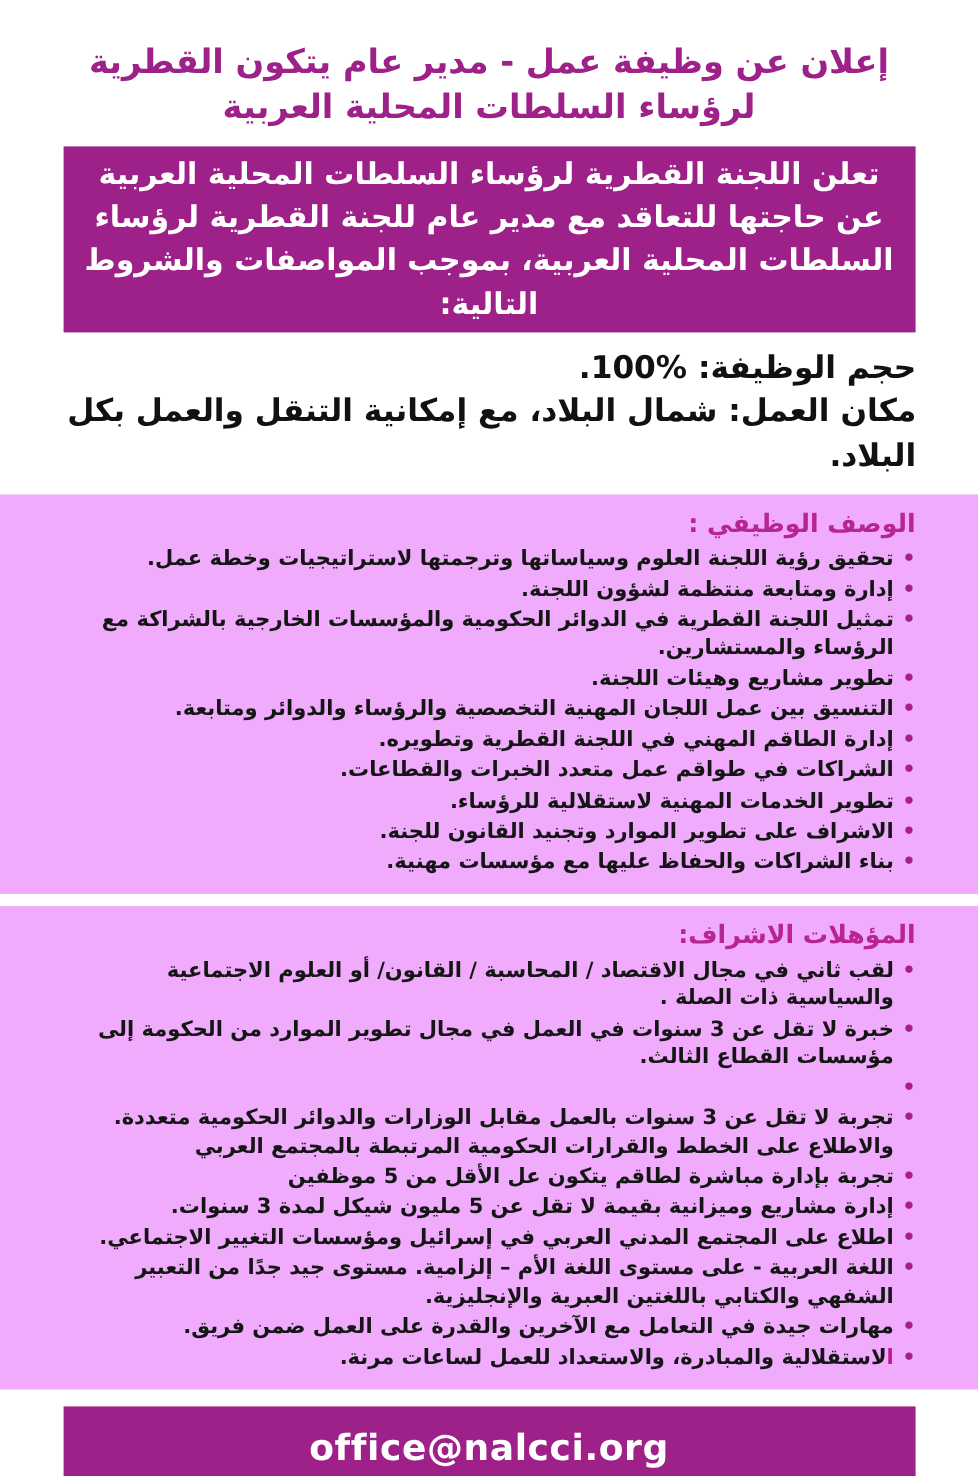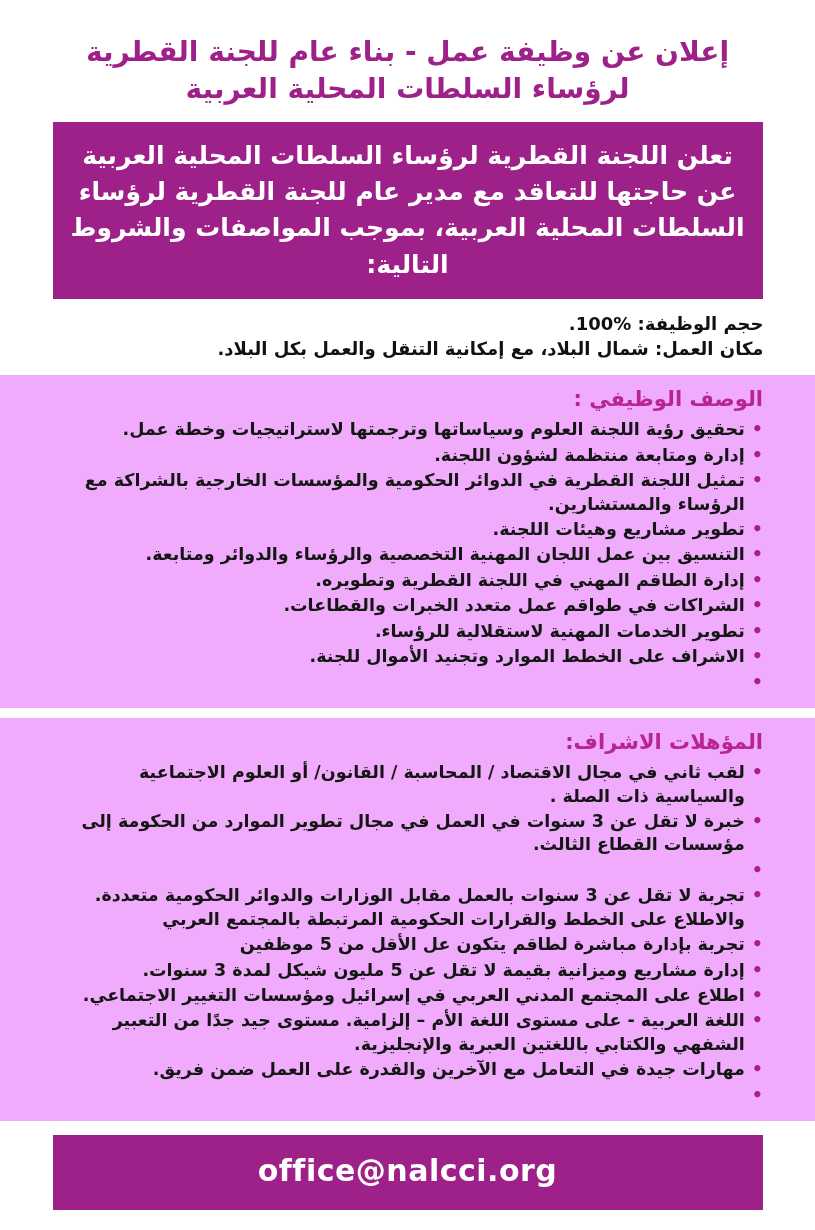--- a/index.html
+++ b/index.html
@@ -31,29 +31,29 @@
   }
   .intro-block {
     width: 710px;
     margin: 14px auto 0;
     background: #9e2089;
     color: #ffffff;
     font-weight: bold;
     font-size: 25px;
     line-height: 1.45;
     text-align: center;
-    padding: 16px 16px;
+    padding: 5px 16px;
     box-sizing: border-box;
   }
   .job-terms {
     width: 712px;
     margin: 12px auto 0;
     color: #111111;
     font-weight: bold;
-    font-size: 18px;
+    font-size: 26px;
     line-height: 1.4;
     text-align: right;
   }
   .band {
     background: #f0abfc;
     padding: 8px 52px 12px;
     margin-top: 14px;
   }
   .band + .band {
     margin-top: 10px;
@@ -109,21 +109,21 @@
     margin: 2px 0 4px;
     letter-spacing: 0.5px;
   }
 </style>
 </head>
 <body>
 
 <div class="page">
 
   <div class="page-title">
-    <div>إعلان عن وظيفة عمل - بناء عام للجنة القطرية</div>
+    <div>إعلان عن وظيفة عمل - مدير عام يتكون القطرية</div>
     <div>لرؤساء السلطات المحلية العربية</div>
   </div>
 
   <div class="intro-block">
     <span>تعلن اللجنة القطرية لرؤساء السلطات المحلية العربية عن حاجتها للتعاقد مع مدير عام للجنة القطرية لرؤساء السلطات المحلية العربية، بموجب المواصفات والشروط التالية:</span>
   </div>
 
   <div class="job-terms">
     <div>حجم الوظيفة: %100.</div>
     <div>مكان العمل: شمال البلاد، مع إمكانية التنقل والعمل بكل البلاد.</div>
@@ -159,24 +159,25 @@
       <li>
           <span class="bullet">•</span>
           <span>الشراكات في طواقم عمل متعدد الخبرات والقطاعات.</span>
         </li>
       <li>
           <span class="bullet">•</span>
           <span>تطوير الخدمات المهنية لاستقلالية للرؤساء.</span>
         </li>
       <li>
           <span class="bullet">•</span>
-          <span>الاشراف على الخطط الموارد وتجنيد الأموال للجنة.</span>
-        </li>
-      <li>
-          <span class="bullet">•</span>
+          <span>الاشراف على تطوير الموارد وتجنيد القانون للجنة.</span>
+        </li>
+      <li>
+          <span class="bullet">•</span>
+          <span>بناء الشراكات والحفاظ عليها مع مؤسسات مهنية.</span>
         </li>
     </ul>
   </div>
 
   <div class="band">
     <div class="band-heading">المؤهلات الاشراف:</div>
     <ul class="bullet-list">
       <li>
           <span class="bullet">•</span>
           <span>لقب ثاني  في مجال الاقتصاد / المحاسبة / القانون/  أو العلوم الاجتماعية والسياسية ذات الصلة .</span>
@@ -207,20 +208,21 @@
       <li>
           <span class="bullet">•</span>
           <span>اللغة العربية - على مستوى اللغة الأم – إلزامية. مستوى جيد جدًا من التعبير الشفهي والكتابي باللغتين العبرية والإنجليزية.</span>
         </li>
       <li>
           <span class="bullet">•</span>
           <span>مهارات جيدة في التعامل مع الآخرين والقدرة على العمل ضمن فريق.</span>
         </li>
       <li>
           <span class="bullet">•</span>
+          <span><span class="accent-letter">ا</span><span>لاستقلالية والمبادرة، والاستعداد للعمل لساعات مرنة.</span></span>
         </li>
     </ul>
   </div>
 
   <div class="apply-block">
     <div class="apply-email">office@nalcci.org</div>
 
   </div>
 
 </div>

